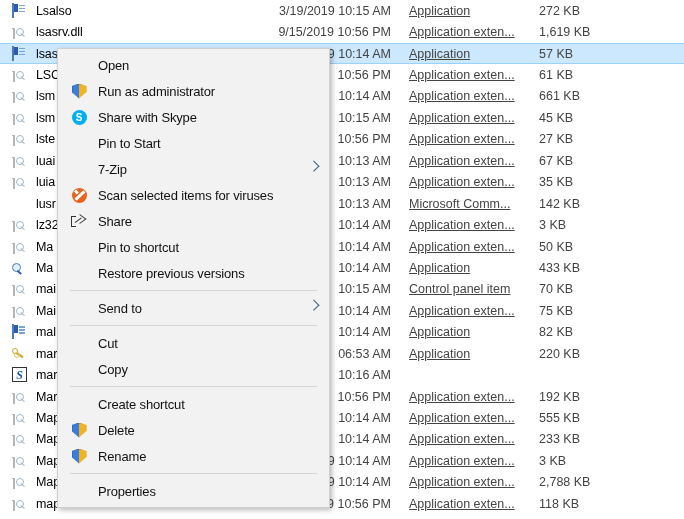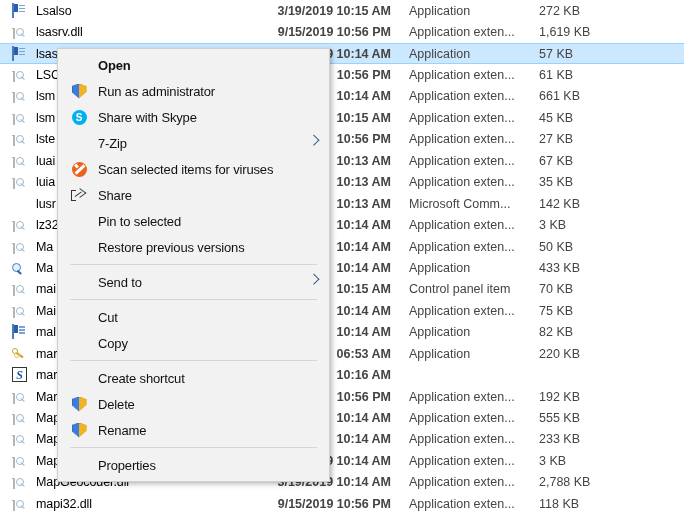--- a/index.html
+++ b/index.html
@@ -55,31 +55,31 @@
   }
   .cell-date {
     flex: 0 0 135px;
     width: 135px;
     text-align: right;
     color: #444;
     font-size: 12.5px;
     white-space: nowrap;
     padding-right: 8px;
     box-sizing: border-box;
-    font-weight: bold;
   }
   .cell-type {
     flex: 0 0 140px;
     width: 140px;
     color: #444;
     font-size: 12.5px;
     white-space: nowrap;
     overflow: hidden;
     padding-left: 10px;
     box-sizing: border-box;
+    text-decoration: underline;
   }
   .cell-size {
     flex: 0 0 110px;
     width: 110px;
     text-align: left;
     color: #444;
     font-size: 12.5px;
     white-space: nowrap;
     padding-right: 6px;
     box-sizing: border-box;
@@ -284,21 +284,21 @@
     display: flex;
     align-items: center;
     justify-content: center;
   }
   .mi-label {
     margin-left: 8px;
     font-size: 13px;
     color: #111;
     letter-spacing: -0.15px;
   }
-  .mi.bold .mi-label { font-weight: bold; }
+  .mi.bold .mi-label { font-weight: normal; }
   .mi-arrow {
     position: absolute;
     right: 14px;
     top: 50%;
     transform: translateY(-50%);
     width: 7px;
     height: 7px;
     border-right: 1.6px solid #3d5c80;
     border-top: 1.6px solid #3d5c80;
     transform-origin: center;
@@ -657,20 +657,24 @@
       <span class="mi-label">Run as administrator</span>
     </div>
     <div class="mi">
       <span class="mi-icon">
         <span class="skype">S</span>
       </span>
       <span class="mi-label">Share with Skype</span>
     </div>
     <div class="mi">
       <span class="mi-icon"></span>
+      <span class="mi-label">Pin to Start</span>
+    </div>
+    <div class="mi">
+      <span class="mi-icon"></span>
       <span class="mi-label">7-Zip</span>
       <span class="mi-arrow"></span>
     </div>
     <div class="mi">
       <span class="mi-icon">
         <span class="avicon"></span>
       </span>
       <span class="mi-label">Scan selected items for viruses</span>
     </div>
     <div class="mi">
@@ -678,21 +682,21 @@
         <span class="sharegl">
           <span class="bx"></span>
           <span class="arw"></span>
           <span class="stem"></span>
         </span>
       </span>
       <span class="mi-label">Share</span>
     </div>
     <div class="mi">
       <span class="mi-icon"></span>
-      <span class="mi-label">Pin to selected</span>
+      <span class="mi-label">Pin to shortcut</span>
     </div>
     <div class="mi">
       <span class="mi-icon"></span>
       <span class="mi-label">Restore previous versions</span>
     </div>
     <div class="msep"></div>
     <div class="mi">
       <span class="mi-icon"></span>
       <span class="mi-label">Send to</span>
       <span class="mi-arrow"></span>

